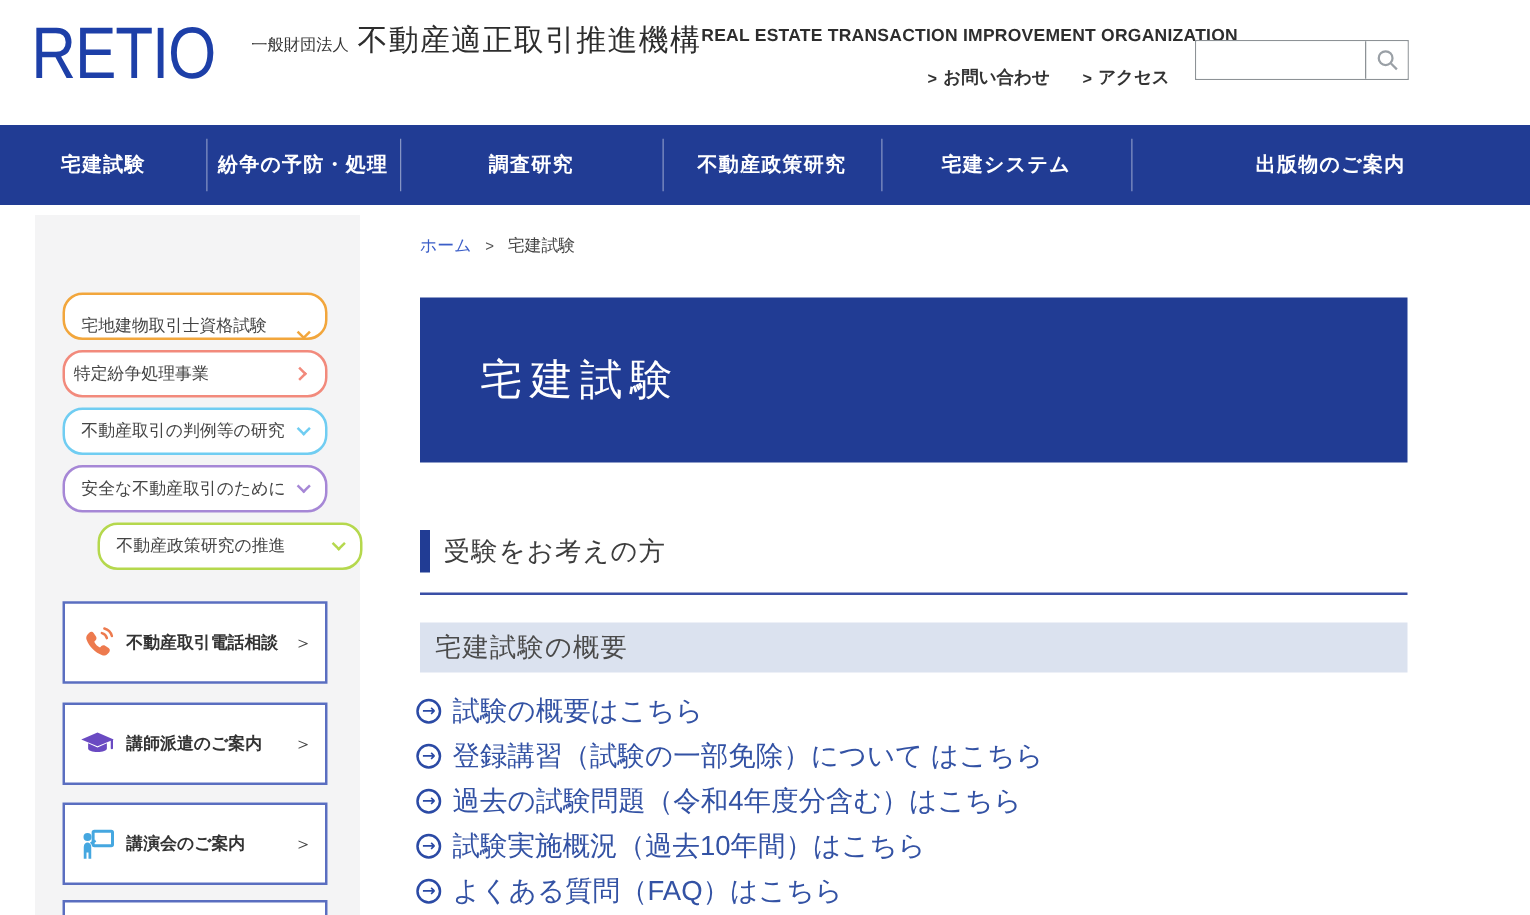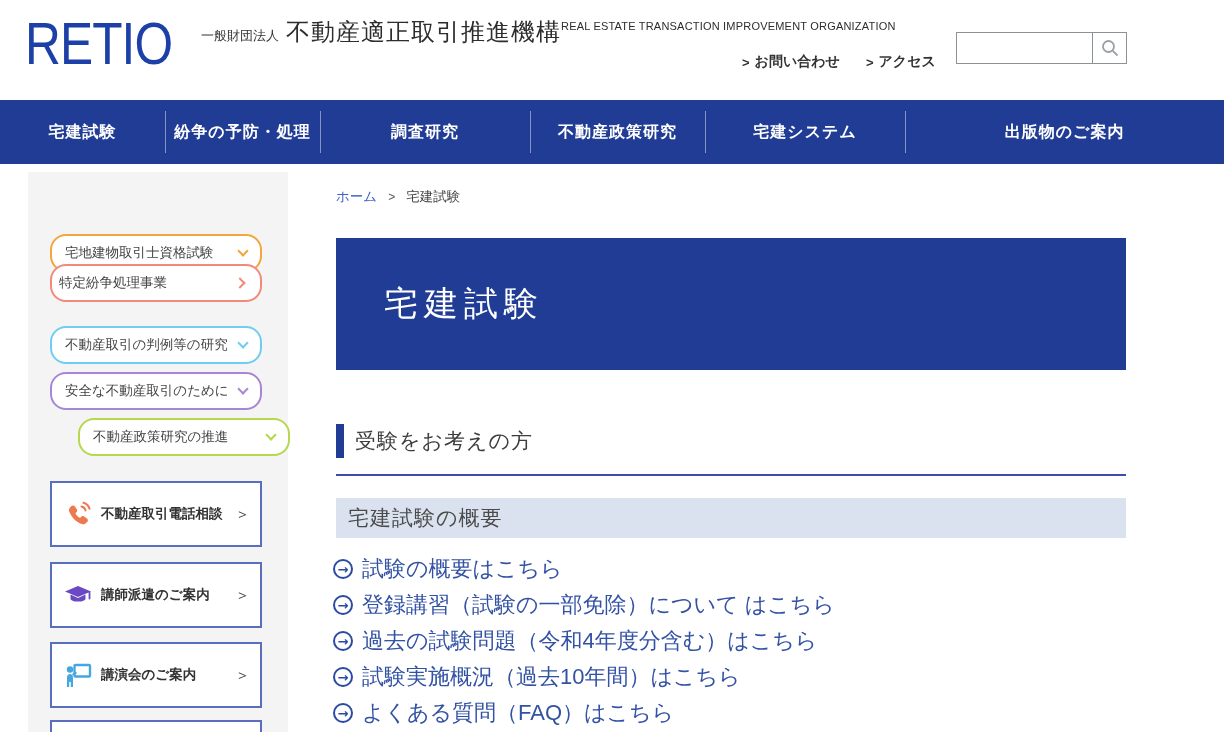--- a/index.html
+++ b/index.html
@@ -13,21 +13,21 @@
   
   .logo-row { position:absolute; left:25px; top:16px; display:flex; align-items:flex-start; gap:16px; }
   .logo-text {
     font-family:"Liberation Sans", sans-serif; font-weight:500; font-size:54px; line-height:1;
     color:#1d3fa8; letter-spacing:-1px; transform:scale(0.92,1.08); transform-origin:left center;
   }
   .logo-jp { display:flex; flex-direction:row; }
   .logo-line1 { display:flex; align-items:baseline; gap:7px; }
   .org-prefix { font-size:13px; color:#333; }
   .org-name { font-size:24px; color:#2d2d2d; letter-spacing:1px; }
-  .org-en { font-size:11px; font-weight:normal; color:#2d2d2d; margin-top:4px; letter-spacing:0.2px; }
+  .org-en { font-size:14px; font-weight:bold; color:#2d2d2d; margin-top:4px; letter-spacing:0.2px; }
 
   .top-links { position:absolute; left:742px; top:53px; display:flex; gap:26px; font-size:14px; font-weight:bold; color:#333; }
   .top-link { display:flex; align-items:center; gap:5px; cursor:pointer; text-decoration:none; color:#333; }
   .top-link .arr { font-size:13px; }
 
   .search-box {
     position:absolute; left:956px; top:32px; width:171px; height:32px;
     border:1px solid #8d9296; display:flex; background:#fff;
   }
   .search-box input {
@@ -64,22 +64,22 @@
     font-size:13.5px; color:#444; cursor:pointer;
   }
   .menu-label { flex:1; white-space:nowrap; }
   .chev { width:8px; height:8px; border-right:2px solid; border-bottom:2px solid; transform:rotate(45deg); margin-top:-4px; flex:none; }
   .chev.right { transform:rotate(-45deg); margin-top:0; margin-right:3px; }
   .m0 { border-color:#f2a63c; } .m0 .chev { border-color:#f2a63c; }
   .m1 { border-color:#f28a7c; } .m1 .chev { border-color:#f28a7c; }
   .m2 { border-color:#70cdf2; } .m2 .chev { border-color:#70cdf2; }
   .m3 { border-color:#a687d6; } .m3 .chev { border-color:#a687d6; }
   .m4 { border-color:#b5d84d;margin-left:28px; } .m4 .chev { border-color:#b5d84d; }
-  .menu-btn:nth-of-type(1){ top:62px; }
-  .menu-btn:nth-of-type(2){ top:92px;padding-left:7px; }
+  .menu-btn:nth-of-type(1){ top:62px;align-items:flex-end; }
+  .menu-btn:nth-of-type(2){ top:108px;padding-left:7px; }
   .menu-btn:nth-of-type(3){ top:154px; }
   .menu-btn:nth-of-type(4){ top:200px; }
   .menu-btn:nth-of-type(5){ top:246px; }
 
   .info-box {
     position:absolute; left:22px; width:212px; height:66px;
     background:#fff; border:2px solid #5a6ec0;
     display:flex; align-items:center; padding:0 10px 0 12px; gap:9px;
     font-size:13.5px; font-weight:bold; color:#333; cursor:pointer;
   }

